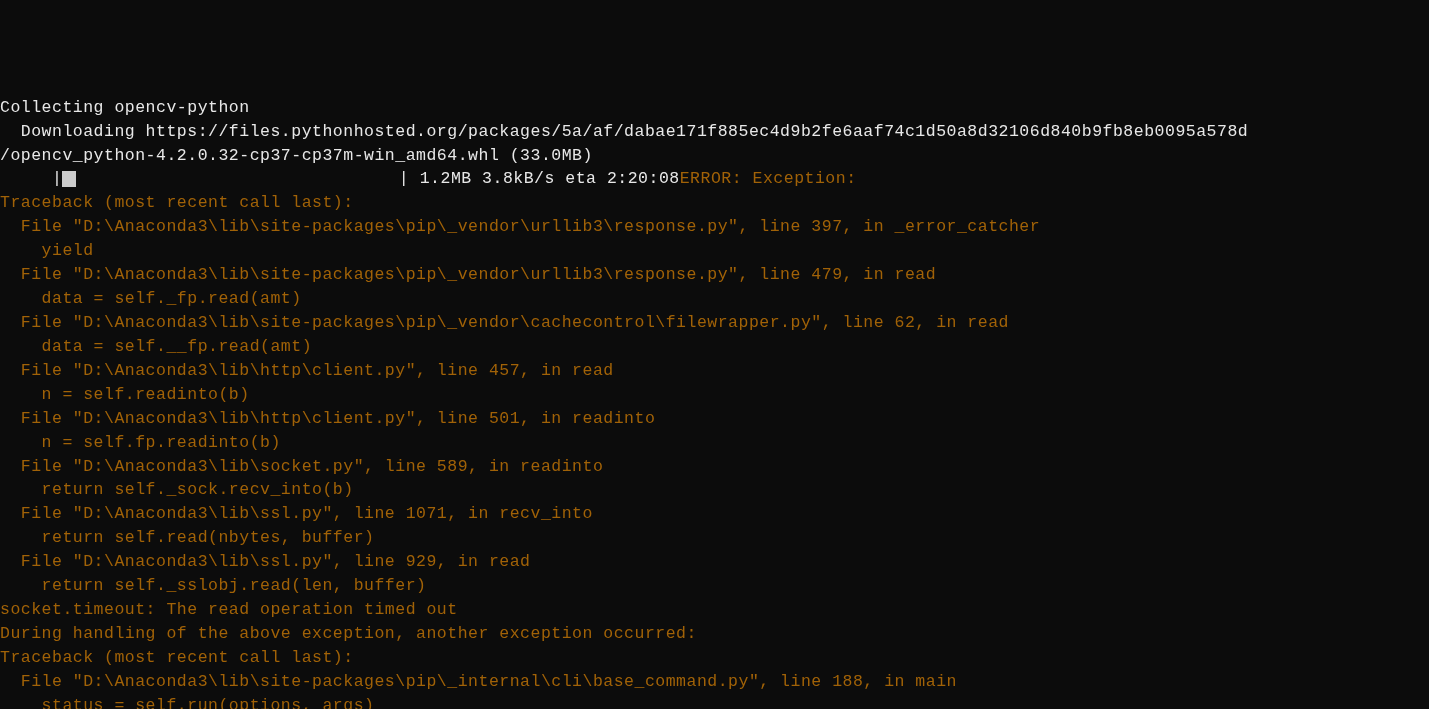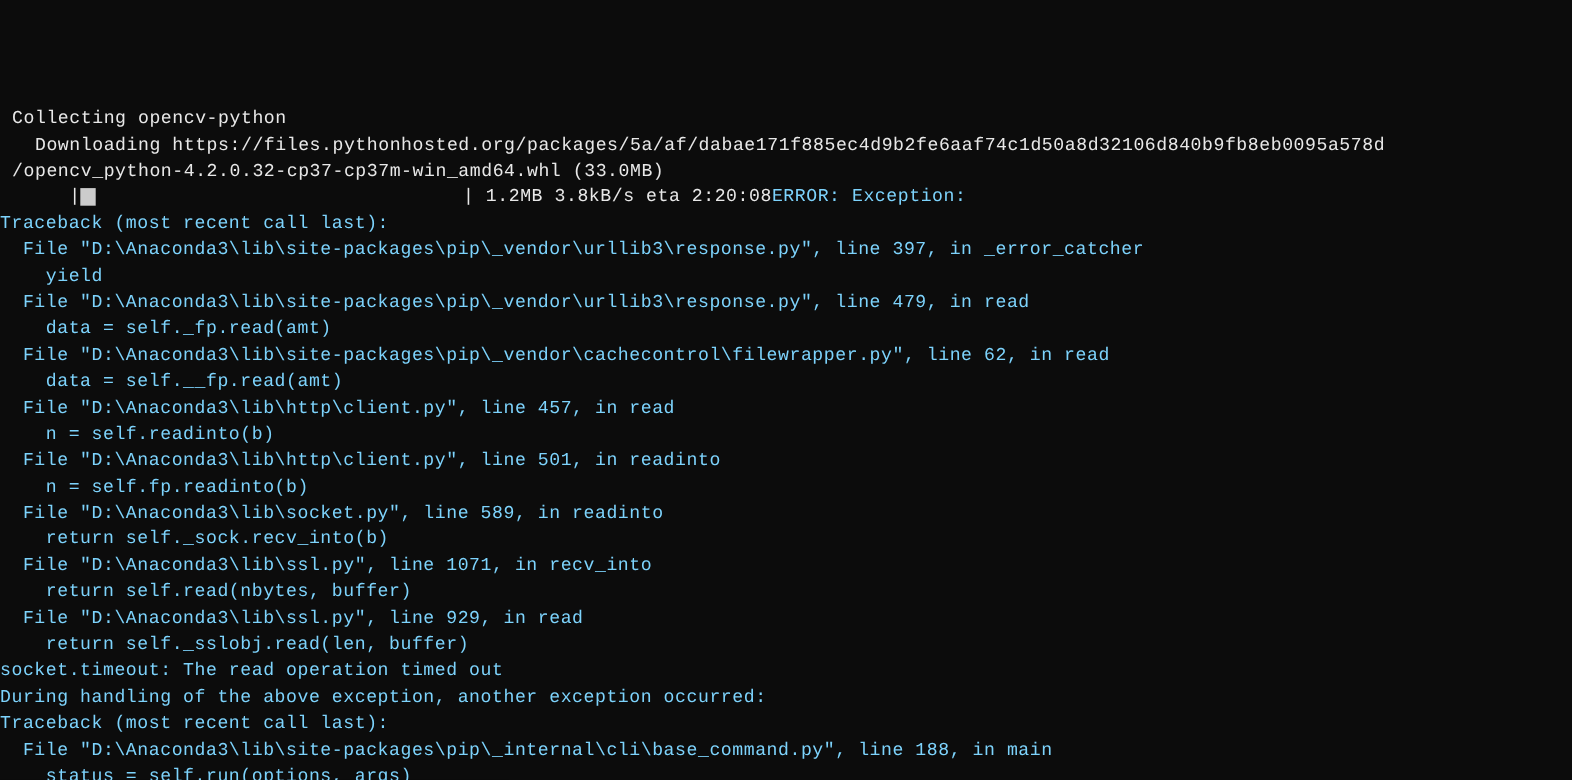--- a/index.html
+++ b/index.html
@@ -18,24 +18,23 @@
       overflow: hidden;
       width: 1429px;
       height: 709px;
       letter-spacing: 0.5px;
     }
     .terminal {
       padding: 0;
     }
     .white-text {
       color: #e8e8e8;
-      padding-left: 11px;
     }
     .red-text {
-      color: #7dd3fc;
+      color: #a16207;
     }
     .progress-filled {
       background-color: #cccccc;
       color: #cccccc;
       display: inline-block;
       width: 14px;
       height: 16px;
       vertical-align: middle;
     }
     .line {

